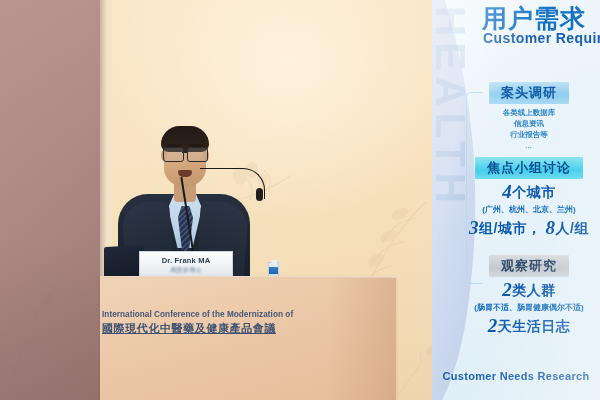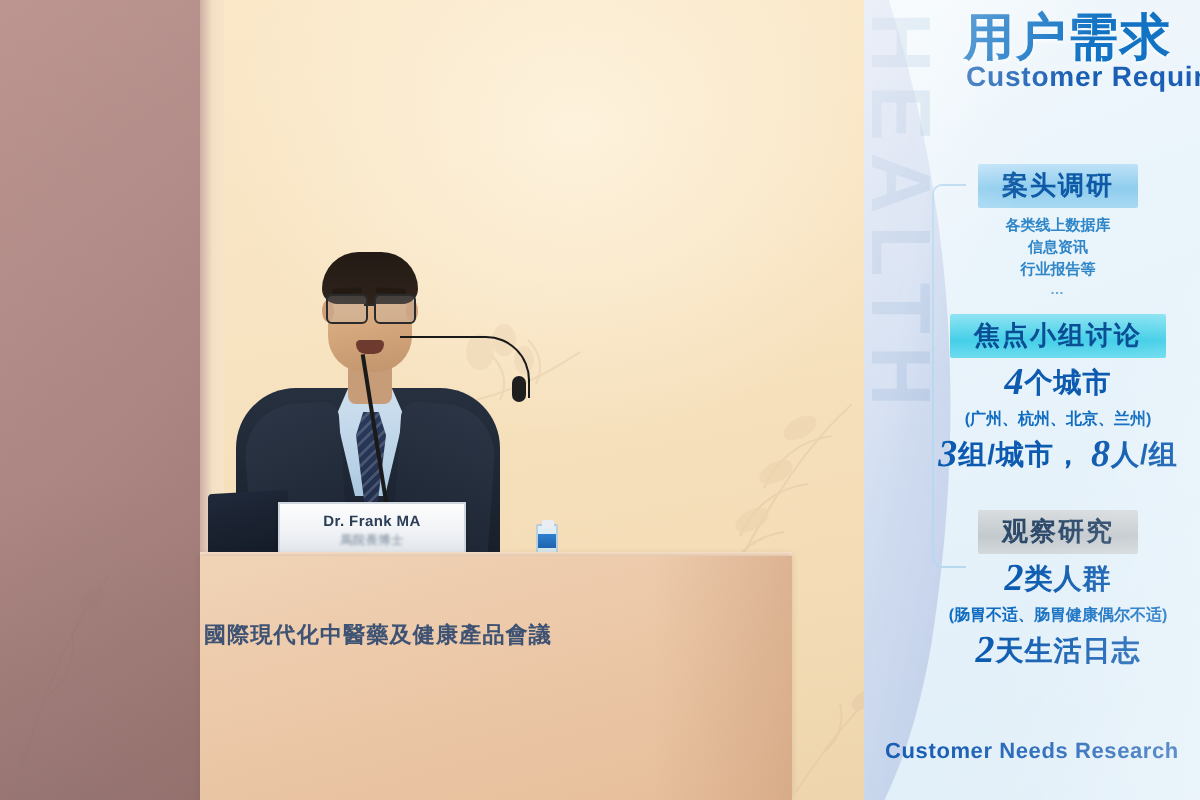--- a/index.html
+++ b/index.html
@@ -123,21 +123,21 @@
   }
   .podium-right-shade{
     position:absolute;right:0;top:0;width:70px;height:122px;
     background:linear-gradient(90deg,rgba(200,150,115,0) 0%,rgba(190,140,105,.35) 100%);
   }
   .podium-text{
     position:absolute;left:102px;top:310px;width:250px;
     color:#4a5a78;line-height:1.22;
   }
   .pt-en{font-size:8.2px;font-weight:700;letter-spacing:.05px;color:#46587a;}
-  .pt-cn{font-size:11px;font-weight:700;letter-spacing:.6px;color:#3e5273;margin-top:2px;}
+  .pt-cn{font-size:11px;font-weight:700;letter-spacing:.6px;color:#3e5273;margin-top:2px;text-decoration:underline;}
 
   
   .nameplate{
     position:absolute;left:139px;top:251px;width:92px;height:26px;
     background:linear-gradient(180deg,#fdfdfd 0%,#eef1f4 60%,#dfe4e9 100%);
     border:1px solid #cfd6dd;border-bottom:none;
     box-shadow:0 1px 2px rgba(0,0,0,.22);
   }
   .np-name{
     position:absolute;left:0;top:4px;width:92px;text-align:center;
@@ -409,16 +409,17 @@
   <div class="nameplate">
     <div class="np-name">Dr. Frank MA</div>
     <div class="np-sub">馬院長博士</div>
   </div>
 
   <div class="podium-top"></div>
   <div class="podium">
     <div class="podium-right-shade"></div>
   </div>
   <div class="podium-text">
+    <div class="pt-en">International Conference of the Modernization of</div>
     <div class="pt-cn">國際現代化中醫藥及健康產品會議</div>
   </div>
 
 </div>
 
 </body></html>

